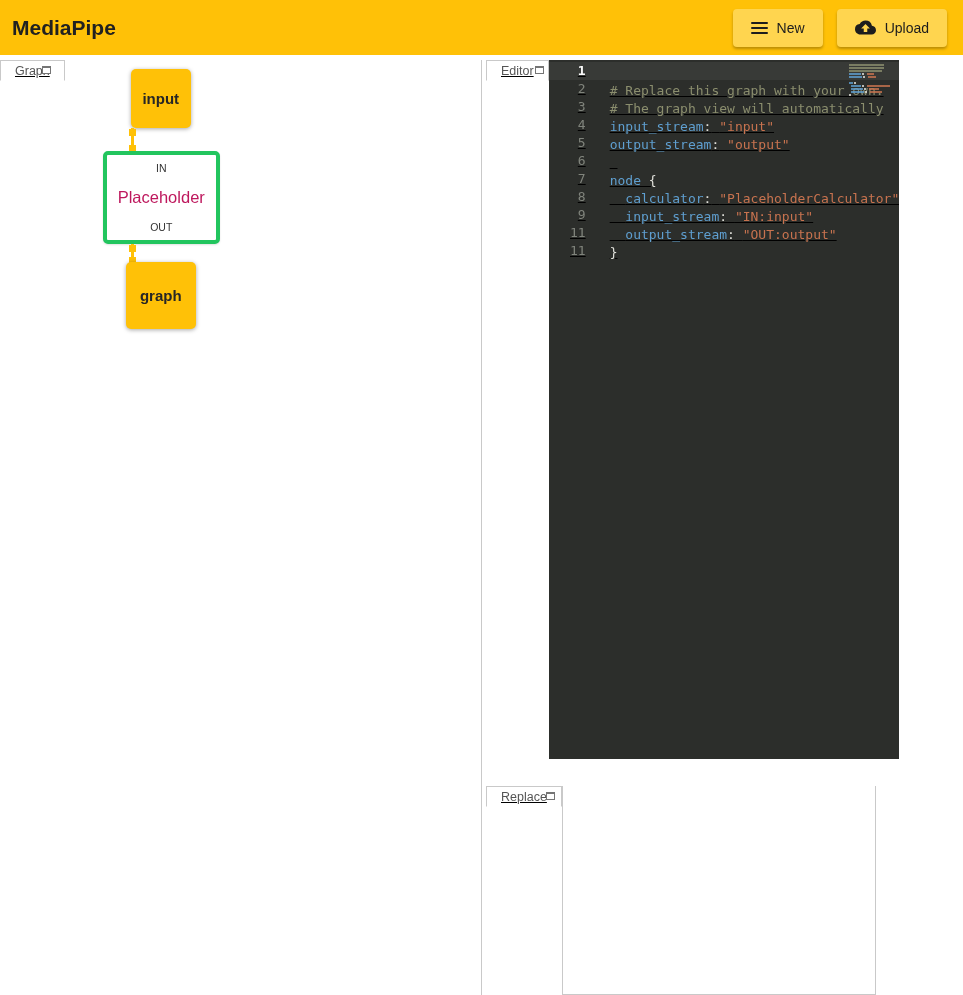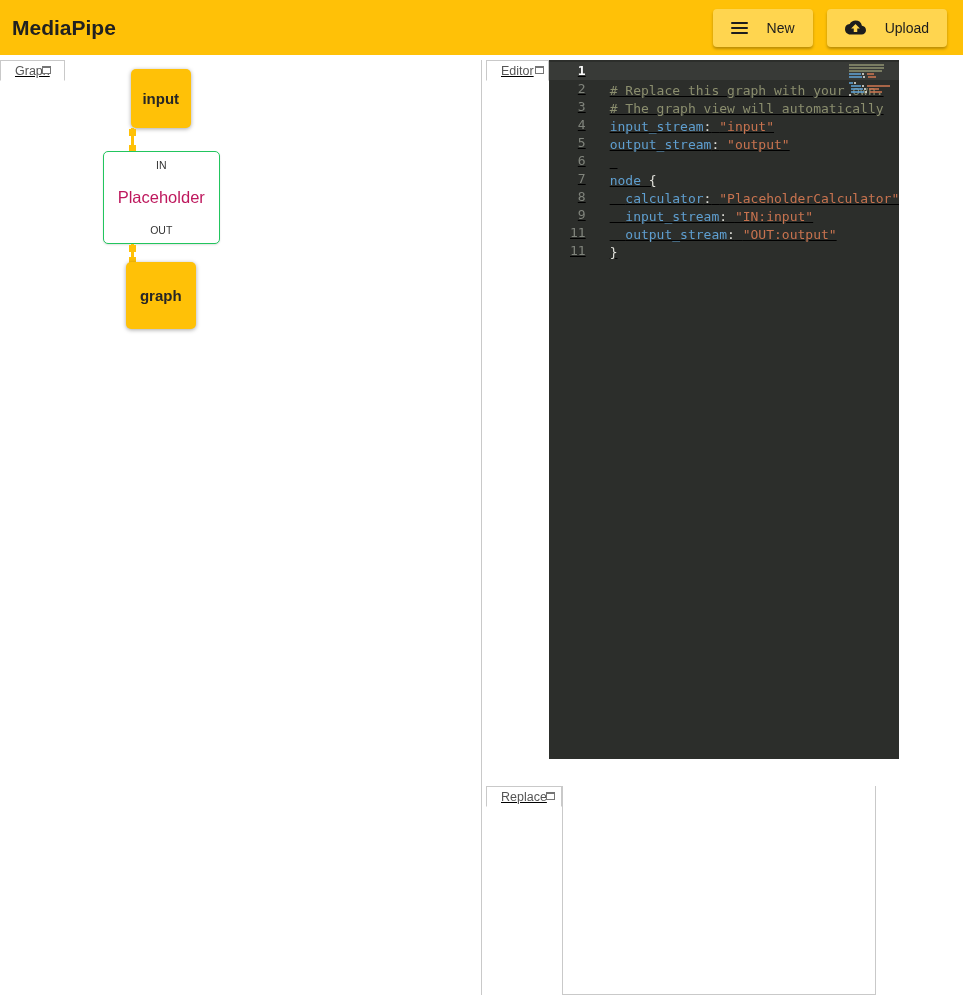--- a/index.html
+++ b/index.html
@@ -12,21 +12,21 @@
 
   
   .app-header {
     height:55px; background:#FFC107;
     display:flex; align-items:center; justify-content:space-between;
     padding:0 10px;
   }
   .app-title { font-size:21px; font-weight:bold; color:#212121; padding-left:2px; }
   .header-buttons { display:flex; gap:14px; padding-right:6px; }
   .hdr-btn {
-    display:flex; align-items:center; gap:19px;
+    display:flex; align-items:center; gap:9px;
     height:38px; padding:0 18px;
     background:#FFD54F; border:none; border-radius:4px;
     font-family:"Liberation Sans", sans-serif;
     font-size:14px; color:#1d1d1d; cursor:pointer;
     box-shadow:0 2px 3px rgba(0,0,0,0.28);
   }
   .menu-icon { display:flex; flex-direction:column; gap:3px; width:17px; }
   .menu-icon i { display:block; height:2px; background:#1d1d1d; border-radius:1px; }
   .cloud-icon { width:21px; height:21px; fill:#1d1d1d; }
 
@@ -70,21 +70,21 @@
   }
   .gnode.stream {
     background:#FFC107; color:#262626;
     font-size:15px; font-weight:bold;
     box-shadow:0 1px 4px rgba(0,0,0,0.35);
   }
   .node-input  { left:38px; top:9px;   width:60px; height:59px; }
   .node-output { left:33px; top:202px; width:70px; height:67px; }
   .node-placeholder {
     left:10px; top:91px; width:117px; height:93px;
-    background:#ffffff; border:1px solid #22c55e;
+    background:#ffffff; border:4px solid #22c55e;
     flex-direction:column; justify-content:space-between;
     padding:7px 0; box-shadow:0 1px 2px rgba(0,0,0,0.12);
   }
   .node-placeholder .port { font-size:10.5px; color:#333; }
   .node-placeholder .calc-label { font-size:16.5px; color:#be185d; }
   .edge-line { position:absolute; left:66px; width:3px; background:#FFC107; }
   .edge-sq   { position:absolute; left:64px; width:7px; height:7px; background:#FFC107; }
   .el1 { top:68px;  height:25px; }
   .sqA { top:69px; }  .sqB { top:85px; }
   .el2 { top:184px; height:24px; }

